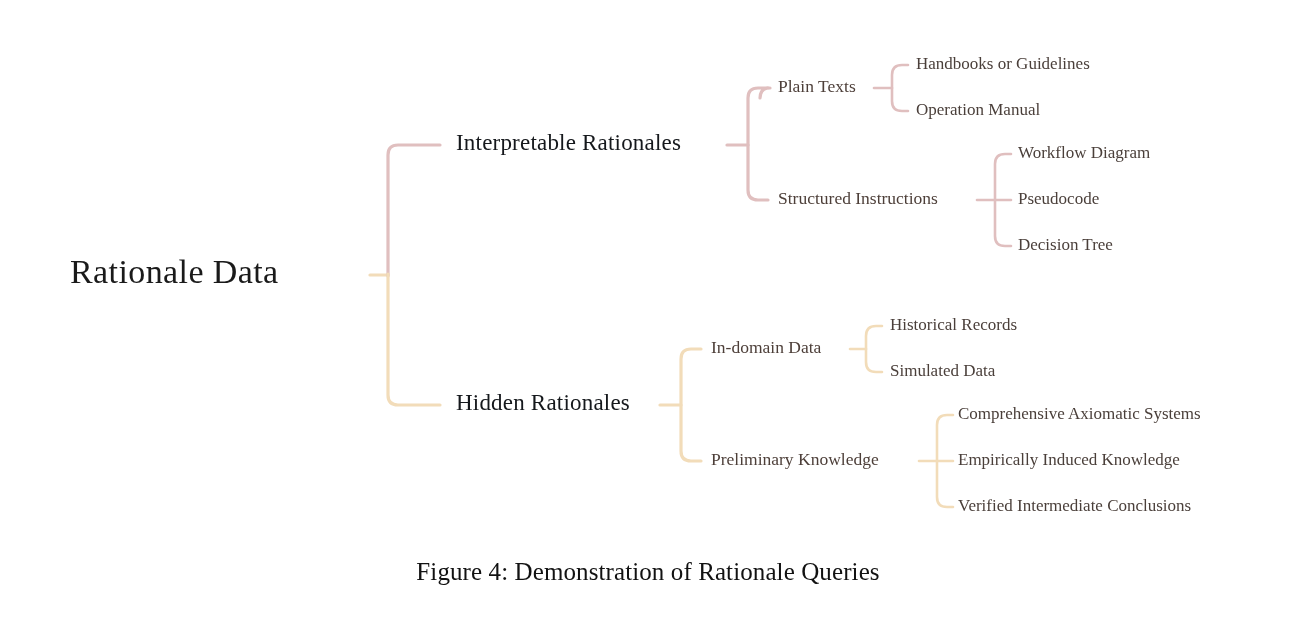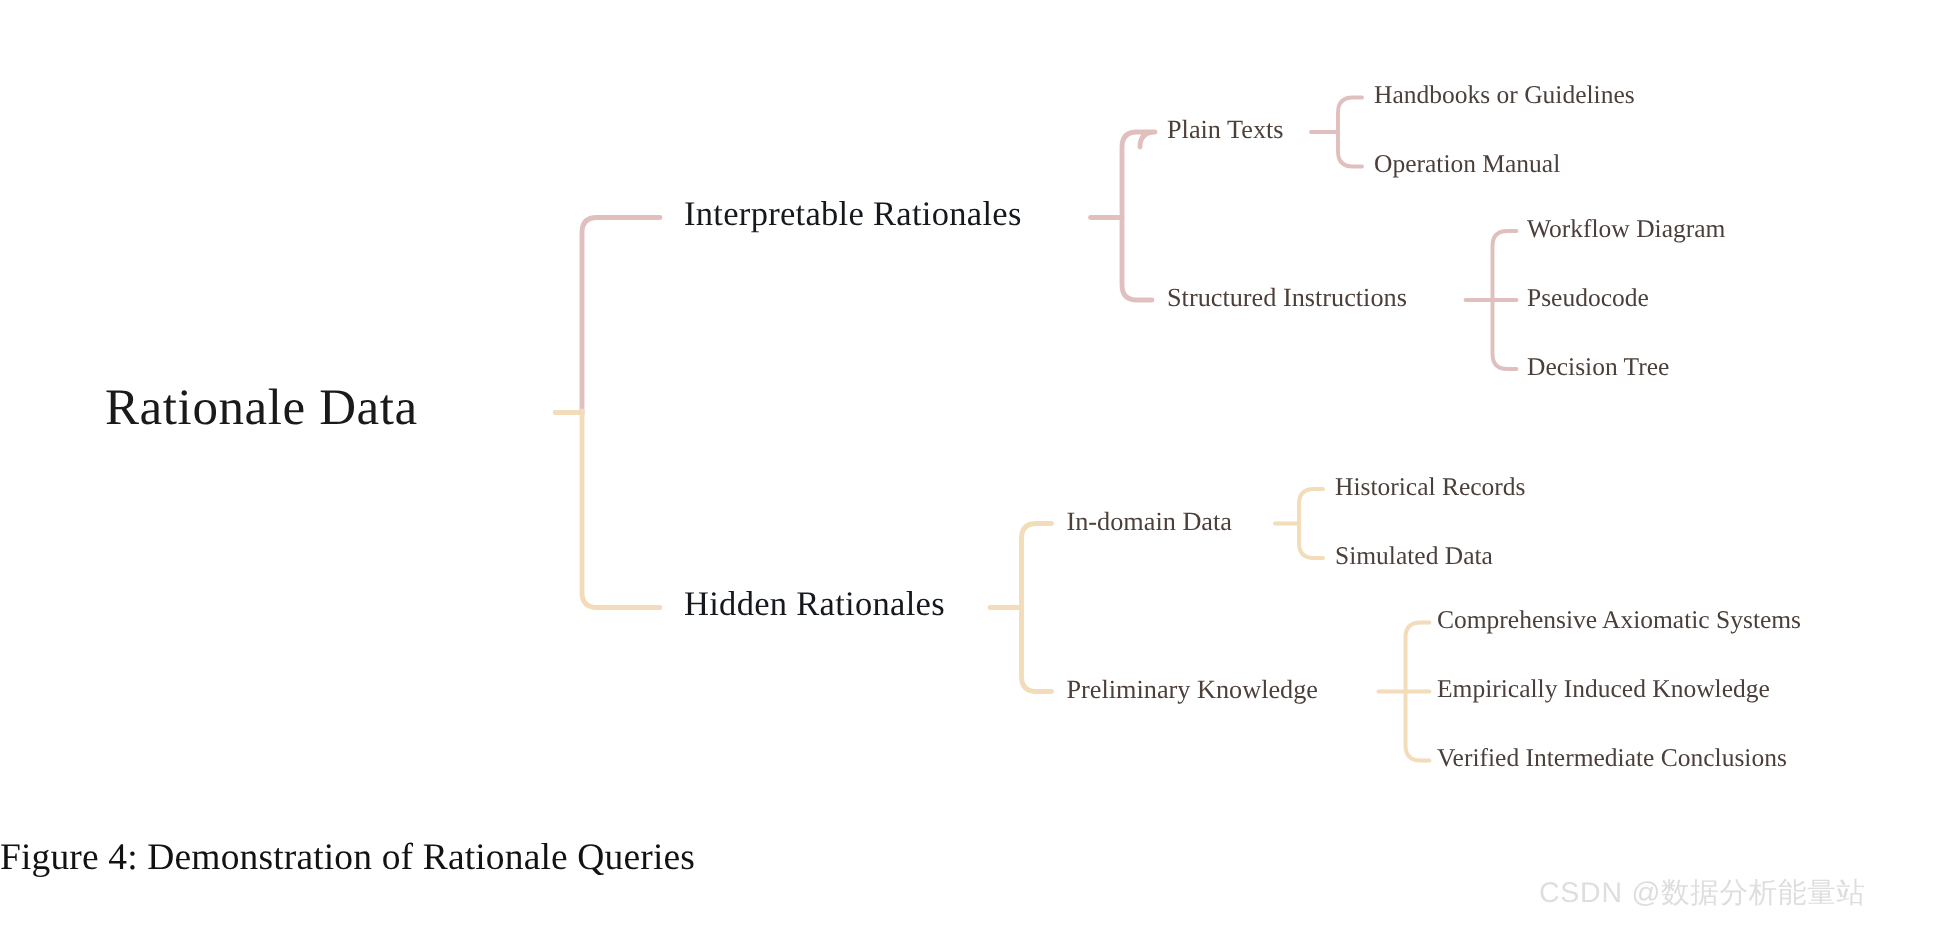--- a/index.html
+++ b/index.html
@@ -58,21 +58,21 @@
     stroke-width: 3.2;
   }
   .connector.thin {
     stroke-width: 2.6;
   }
   .caption {
     position: absolute;
     left: 0;
     top: 558px;
     width: 1296px;
-    text-align: left;
+    text-align: center;
     font-family: "Liberation Serif", "DejaVu Serif", serif;
     font-size: 25px;
     color: #121212;
     letter-spacing: 0.1px;
   }
   .watermark {
     position: absolute;
     left: 1026px;
     top: 582px;
     font-family: "Liberation Sans", "DejaVu Sans", sans-serif;
@@ -152,15 +152,14 @@
       <path class="connector thin" d="M 937 425 L 937 497 M 937 425 Q 937 415 947 415 L 953 415 M 937 497 Q 937 507 947 507 L 953 507 M 937 461 L 953 461" stroke="#f2dcb9"></path>
     </g>
 
     <text class="node-text leaf-label" x="958" y="415">Comprehensive Axiomatic Systems</text>
     <text class="node-text leaf-label" x="958" y="461">Empirically Induced Knowledge</text>
     <text class="node-text leaf-label" x="958" y="507">Verified Intermediate Conclusions</text>
 
   </svg>
 
   <div class="caption">Figure 4: Demonstration of Rationale Queries</div>
-  <div class="watermark">CSDN @数据分析能量站</div>
 
 </div>
 
 </body></html>

